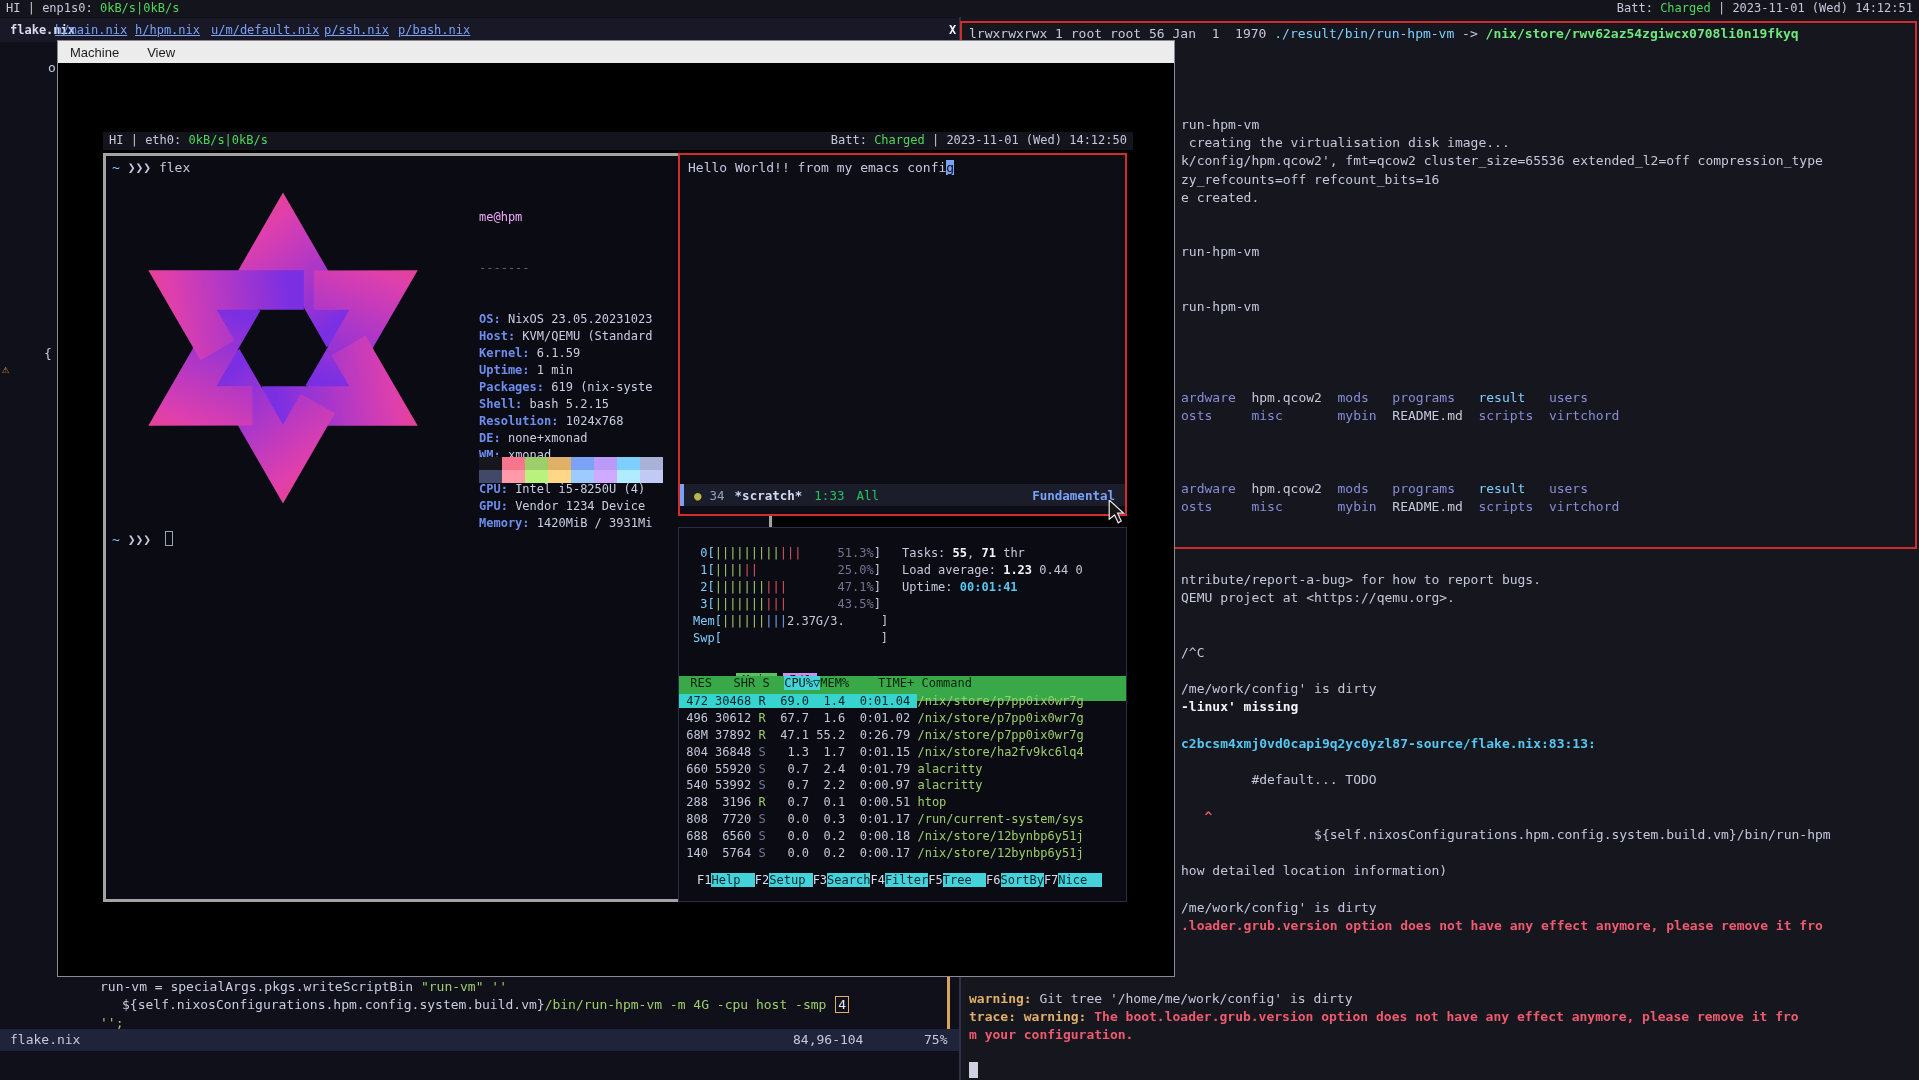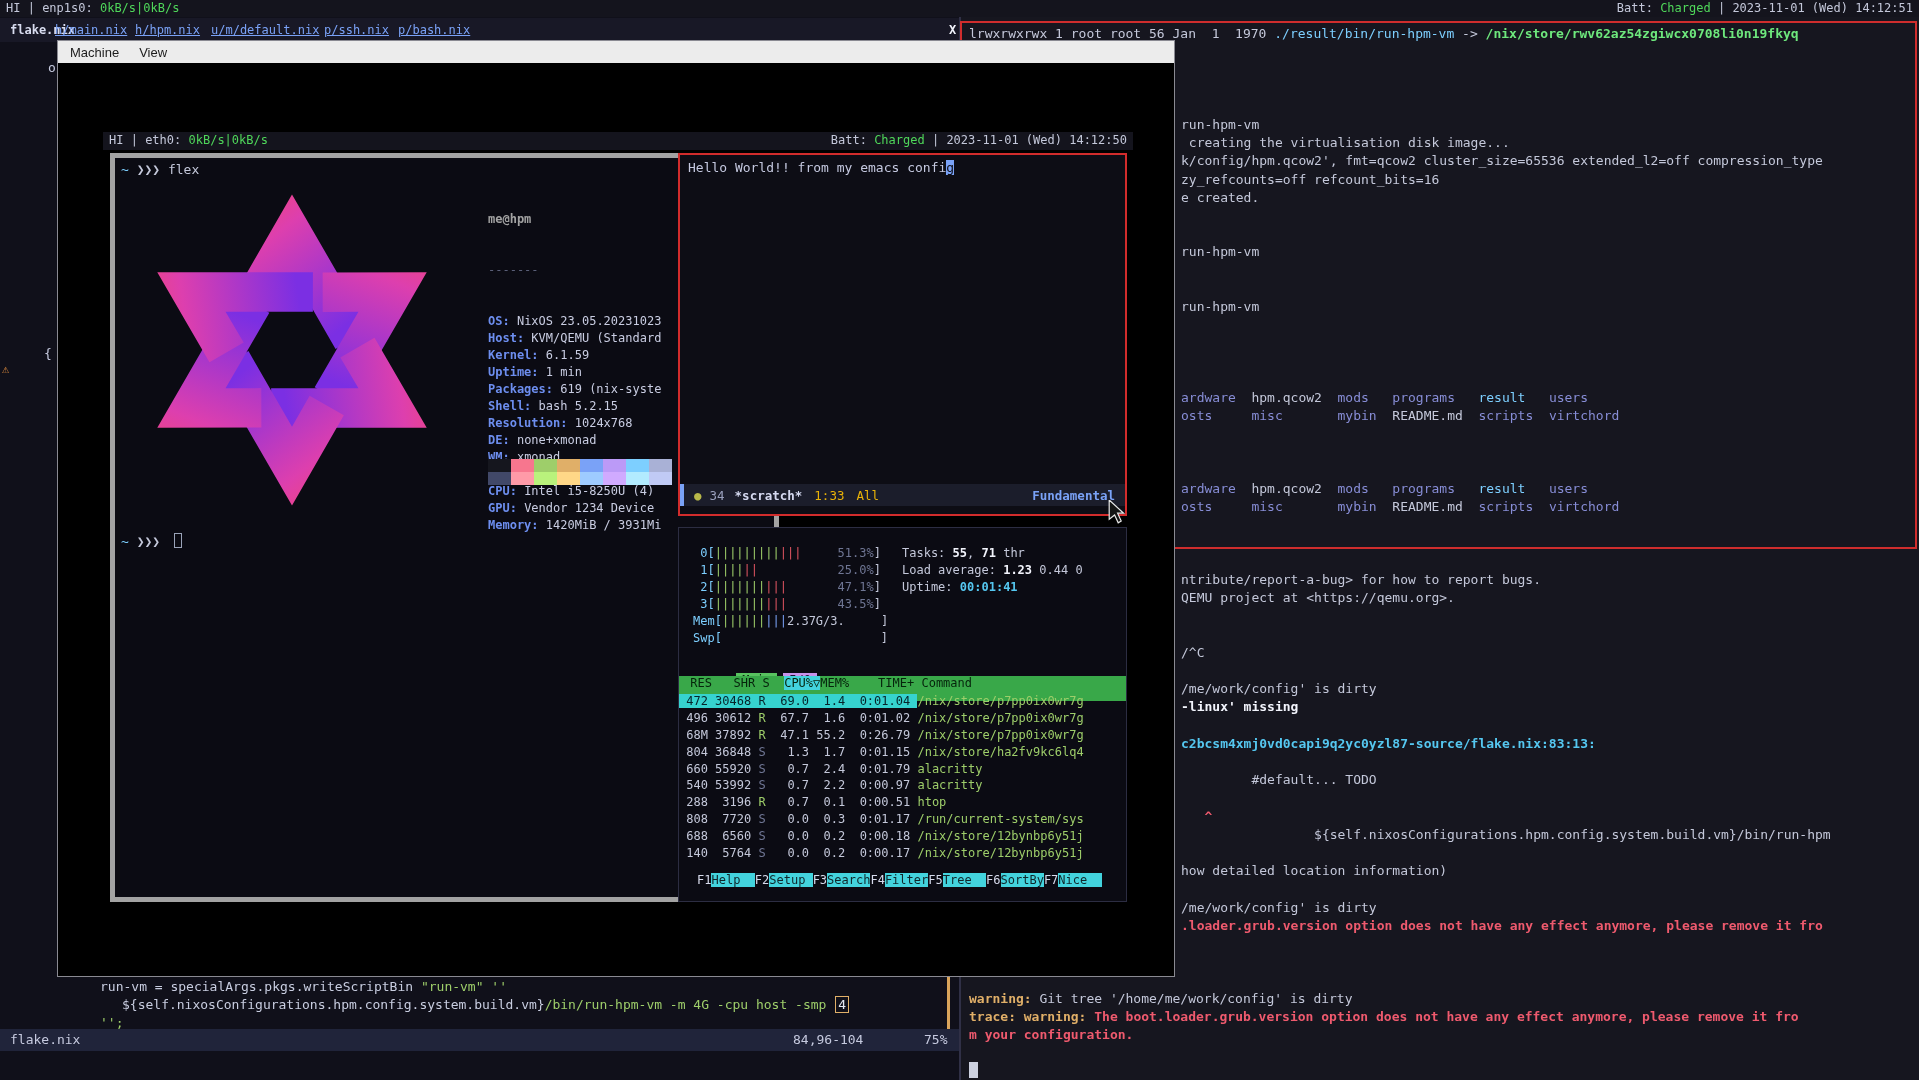--- a/index.html
+++ b/index.html
@@ -28,47 +28,47 @@
   
   #right-term{left:959px;top:17px;width:960px;height:1063px;background:#16161f;border-left:2px solid #303046;z-index:2}
   #rt-lines{position:absolute;left:0;top:8px;width:100%;height:100%}
   .tline{position:absolute;left:0;width:100%;height:19px;font-size:13px;line-height:18px;white-space:pre;overflow:hidden}
   .tline.flush{padding-left:8px}
   .tline.cut{padding-left:220px}
   .blockcur{display:inline-block;width:9px;height:16px;background:#cdd1e0;vertical-align:-3px}
   #red-box{left:960px;top:21px;width:957px;height:528px;border:2px solid #cf2d2d;z-index:4;pointer-events:none}
   
   #qemu{left:57px;top:40px;width:1118px;height:937px;background:#000;border:1px solid #8a8a92;z-index:10}
-  #qemu-menubar{position:absolute;left:0;top:0;width:100%;height:22px;background:#ececec;color:#1c1c1c;font-family:"Liberation Sans",sans-serif;font-size:13px;display:flex;gap:20px;padding:0 12px;align-items:center}
+  #qemu-menubar{position:absolute;left:0;top:0;width:100%;height:22px;background:#ececec;color:#1c1c1c;font-family:"Liberation Sans",sans-serif;font-size:13px;display:flex;gap:28px;padding:0 12px;align-items:center}
   .menu-item{cursor:pointer}
   #vm-bar{position:absolute;left:45px;top:91px;width:1030px;height:18px;background:#14141d;font-size:12px;line-height:17px;color:#c4c8da;display:flex;justify-content:space-between;padding:0 6px;white-space:pre}
   
-  #vm-term{position:absolute;left:52px;top:112px;width:669px;height:749px;background:#0b0b13;border:5px solid #a3a3a3}
+  #vm-term{position:absolute;left:45px;top:112px;width:669px;height:749px;background:#0b0b13;border:3px solid #a3a3a3}
   .prompt{position:absolute;left:6px;font-size:13px;white-space:pre;color:#c4c8da}
   #prompt1{top:4px}
   #prompt2{top:375px}
   .pdir{color:#7dcfff}
   .hollowcur{display:inline-block;width:8px;height:15px;border:1px solid #9aa3b8;vertical-align:-2px;margin-left:6px}
   #logo{position:absolute;left:2px;top:26px;width:350px;height:332px}
   #fetch{position:absolute;left:373px;top:19px;font-size:12px;line-height:17px;white-space:pre}
   #fetch .fl{color:#6d8eef;font-weight:700}
   #fetch .fv{color:#c9cde2}
-  #fetch-user{color:#a3a3a3;font-weight:700}
+  #fetch-user{color:#f0abfc;font-weight:400}
   #fetch-underline{color:#5a5f78}
   .palrow{position:absolute;left:373px;height:13px;display:flex}
   #pal1{top:301px}#pal2{top:314px}
   .pal{display:inline-block;width:23px;height:13px}
   
   #vm-emacs{position:absolute;left:620px;top:112px;width:449px;height:363px;background:#0d0d15;border:2px solid #d22c2c}
   #emacs-buffer{position:absolute;left:8px;top:5px;font-size:13px;color:#c5c9e0;white-space:pre}
   .emcur{background:#7aa2f7;color:#0b0b13}
   #emacs-modeline{position:absolute;left:0;bottom:8px;width:100%;height:22px;background:#1b1d2b;display:flex;align-items:center;font-size:12.5px;white-space:pre}
   #emacs-modeline .bluebar{width:4px;height:100%;background:#7aa2f7;margin-right:10px}
   .ml-dot{color:#b8b84a}.ml-num{color:#9aa0bd;margin-left:8px}.ml-buf{color:#d5d9f0;font-weight:700;margin-left:10px}
-  .ml-pos{color:#eab308;margin-left:12px}.ml-mode{color:#7aa2f7;margin-left:auto;padding-right:10px;font-weight:700}
+  .ml-pos{color:#22c55e;margin-left:12px}.ml-mode{color:#7aa2f7;margin-left:auto;padding-right:10px;font-weight:700}
   
   #vm-htop{position:absolute;left:620px;top:486px;width:449px;height:375px;background:#0b0b13;border:1px solid #2c2d42;font-size:12px}
   #meters{position:absolute;left:14px;top:17px;line-height:17px;white-space:pre}
   #hinfo{position:absolute;left:223px;top:17px;line-height:17px;white-space:pre}
   #htabs{position:absolute;left:14px;top:131px;white-space:pre}
   .htab-main{background:#58c25f;color:#0a2410;padding:0 6px}
   .htab-io{background:#c792ea;color:#221033;padding:0 6px;margin-left:6px}
   #hheader{position:absolute;left:0;top:148px;width:100%;height:25px;background:#39a849;white-space:pre;padding-left:4px}
   .c-hdr{color:#06240c}.c-hdrs{background:#43d3dd;color:#06240c}
   #hrows{position:absolute;left:0;top:165px;width:100%;line-height:16.9px;white-space:pre;}

